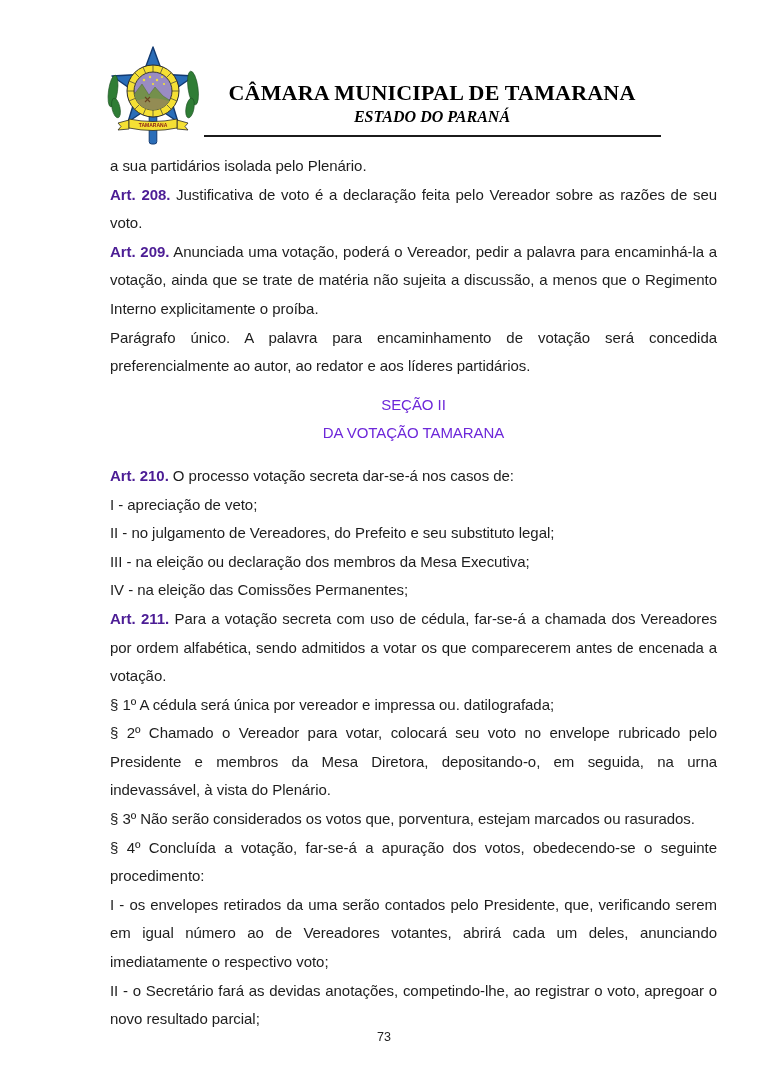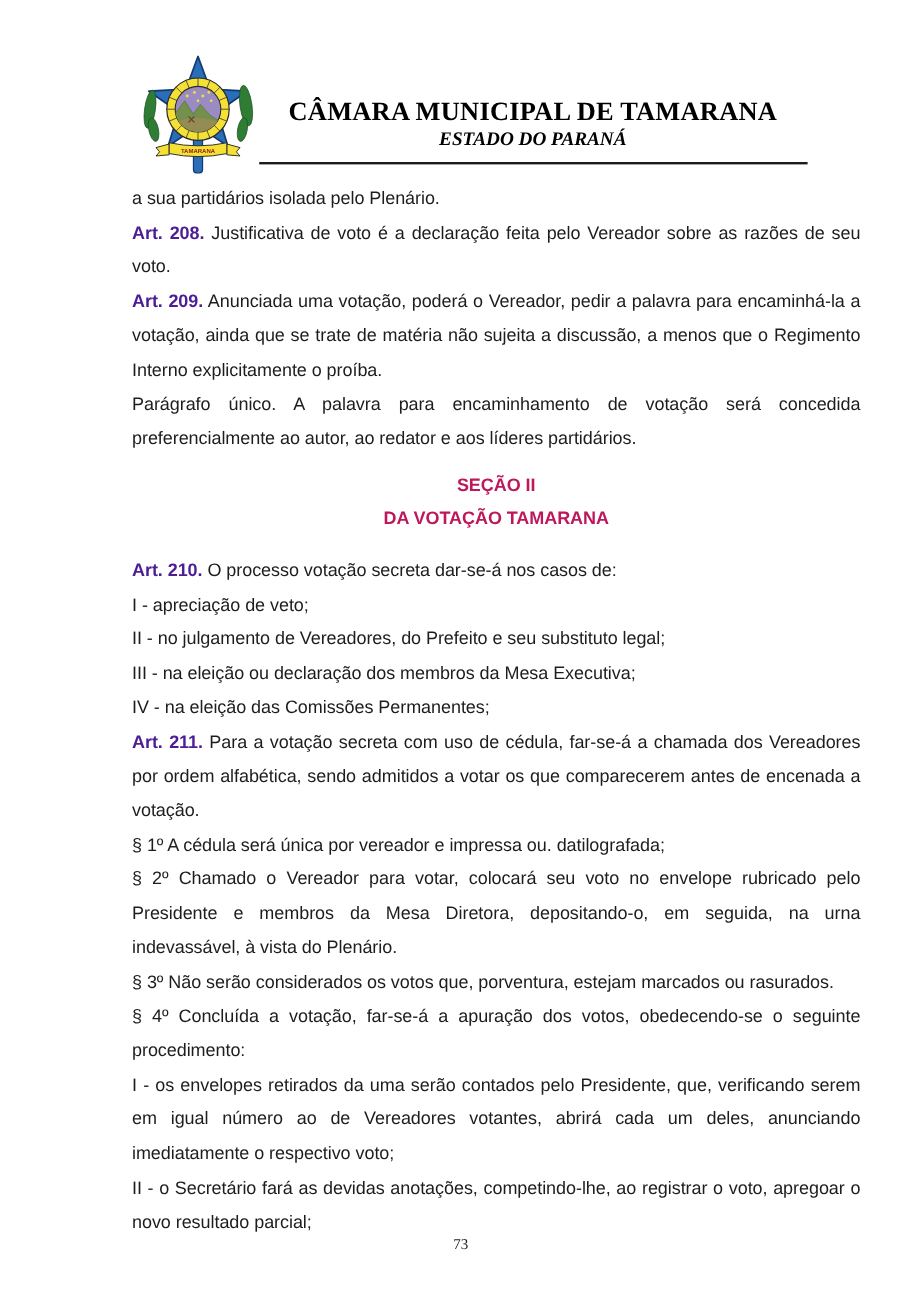--- a/index.html
+++ b/index.html
@@ -8,21 +8,21 @@
     position: relative;
     width: 768px;
     height: 1086px;
     background: #ffffff;
     overflow: hidden;
     font-family: "Liberation Sans", "DejaVu Sans", sans-serif;
     color: #1c1c1c;
   }
 
   
-  .letterhead { position: absolute; top: 0; left: 16px; width: 732px; height: 150px; }
+  .letterhead { position: absolute; top: 0; left: 4px; width: 732px; height: 150px; }
   .coat { position: absolute; left: 95px; top: 46px; width: 102px; height: 104px; }
   .head-text { position: absolute; left: 198px; top: 80px; width: 460px; text-align: center; }
   .org-title {
     font-family: "Liberation Serif", "DejaVu Serif", serif;
     font-weight: bold;
     font-size: 22px;
     line-height: 26px;
     letter-spacing: 0.2px;
     color: #000000;
     white-space: nowrap;
@@ -51,30 +51,30 @@
     line-height: 28.6px;
     letter-spacing: -0.05px;
     text-align: justify;
     color: #1d1d1d;
   }
   .para { margin: 0; }
   .para strong { font-weight: bold; color: #4c1d95; }
   .section-heading {
     margin: 10px 0 14px 0;
     text-align: center;
-    font-weight: bold;
-    color: #be185d;
+    font-weight: normal;
+    color: #6d28d9;
   }
   .section-heading div { line-height: 28.6px; }
 
   
   .page-footer {
     position: absolute; top: 1030px; left: 0; width: 768px;
     text-align: center;
-    font-family: Liberation Serif, serif;
+    font-family: Liberation Sans, sans-serif;
     font-size: 12.5px;
     color: #222222;
   }
 </style>
 </head>
 <body>
 
 <div class="page">
 
   <header class="letterhead">

